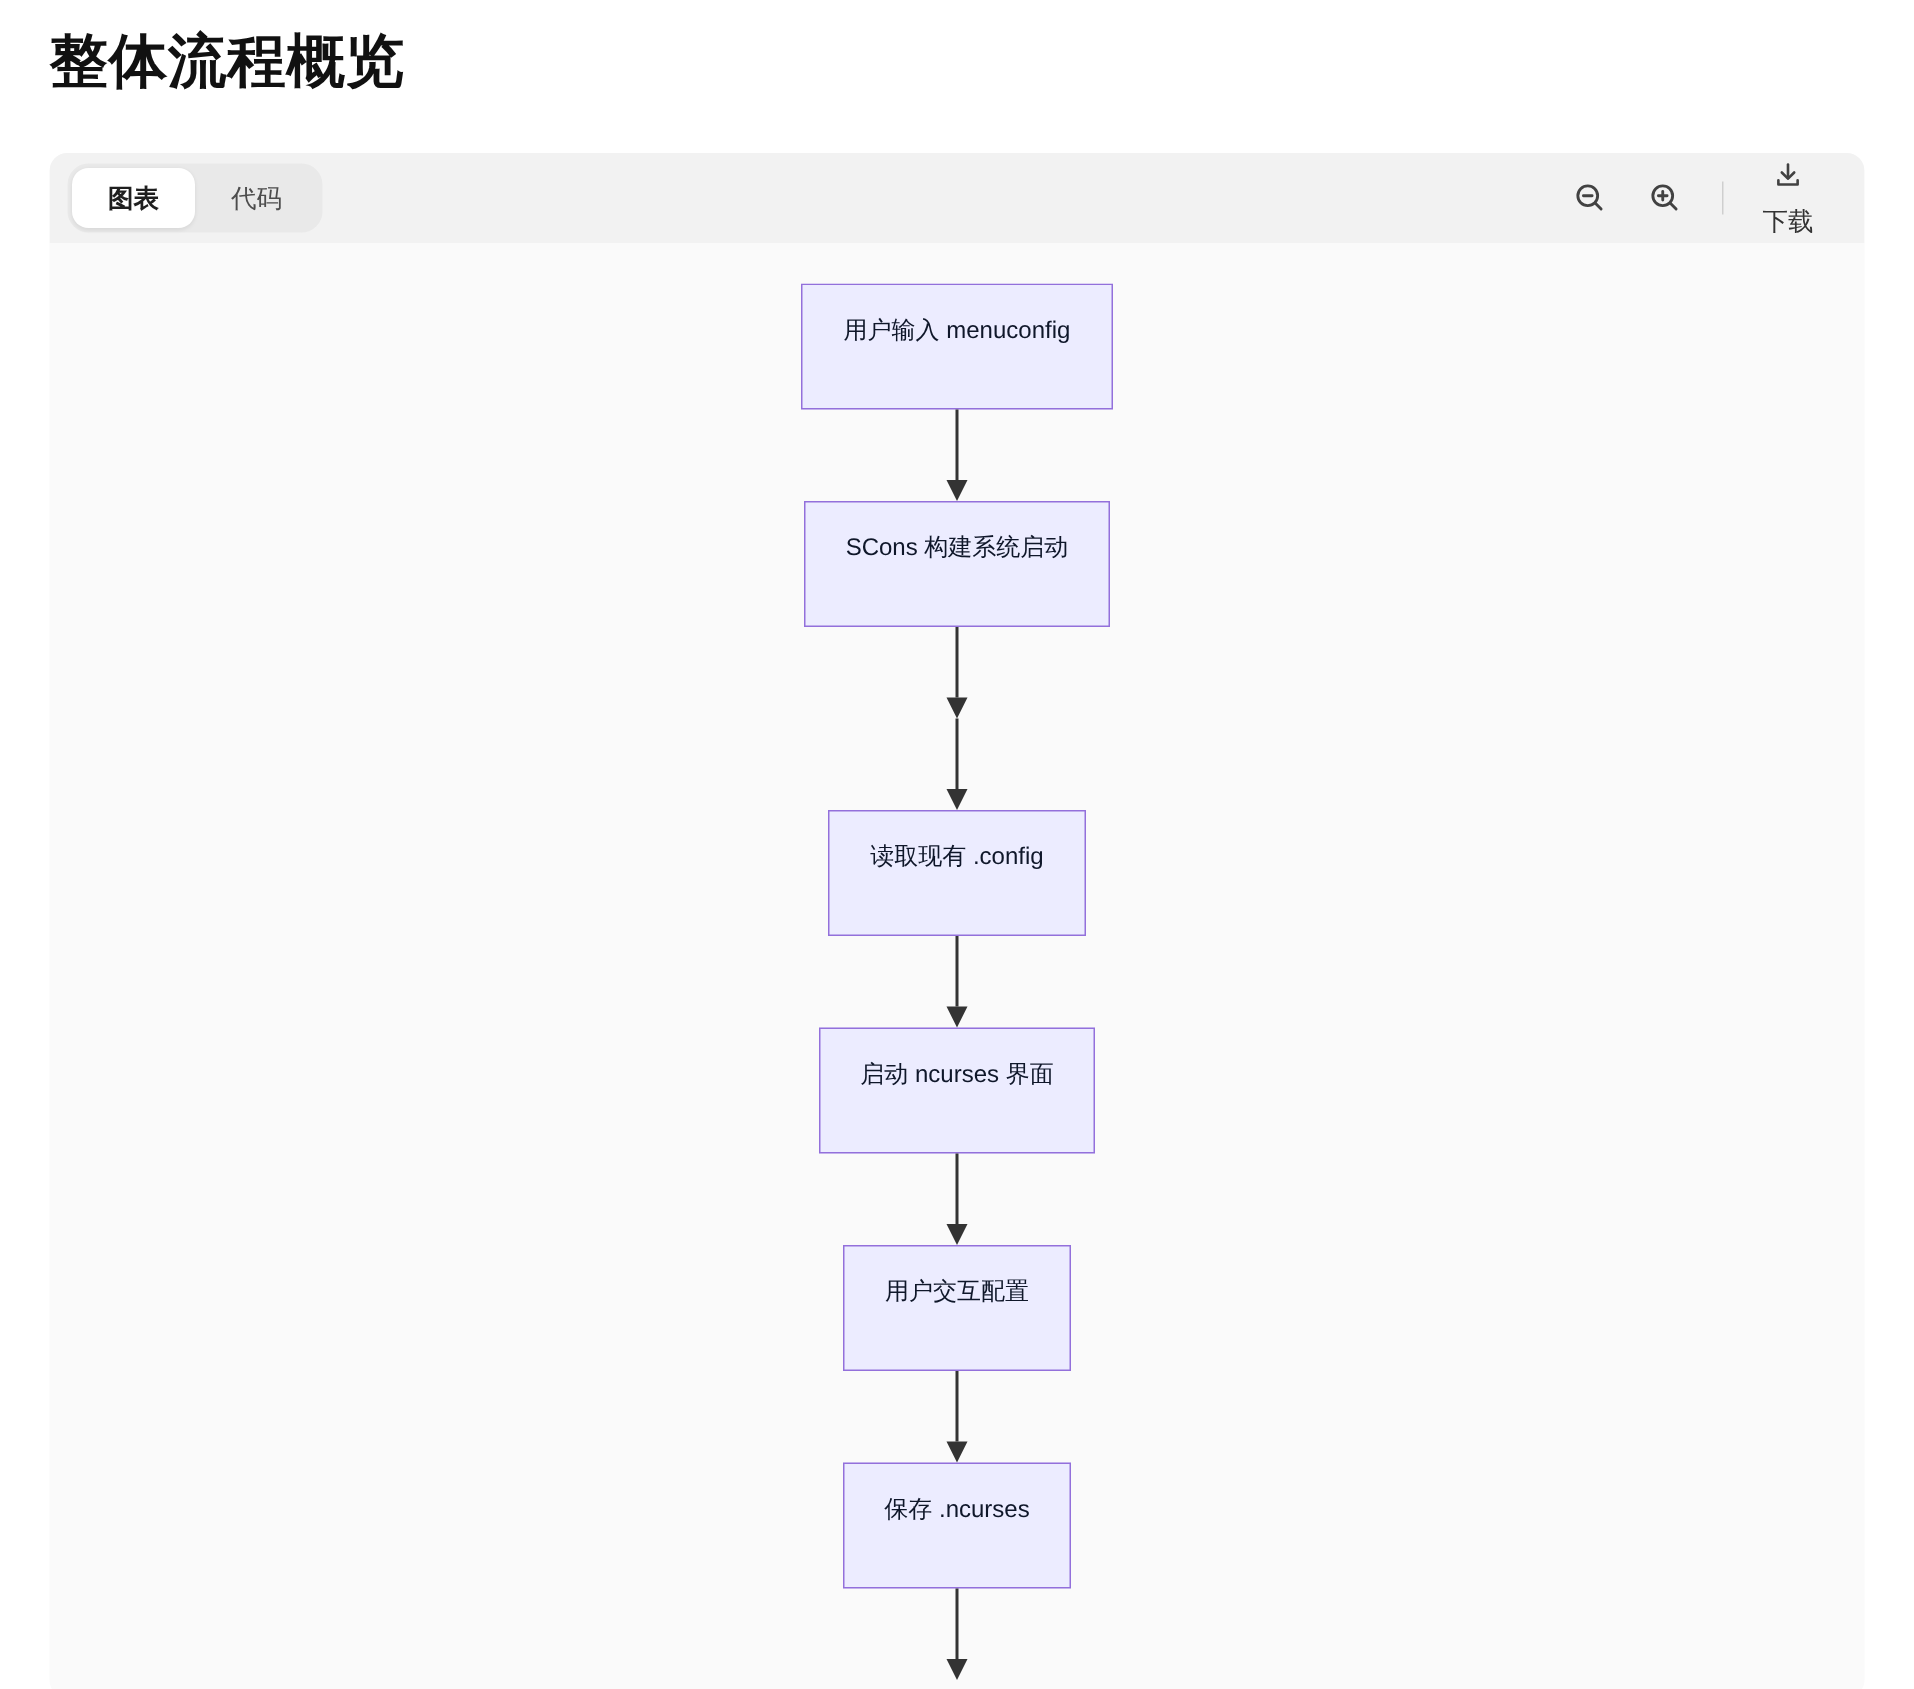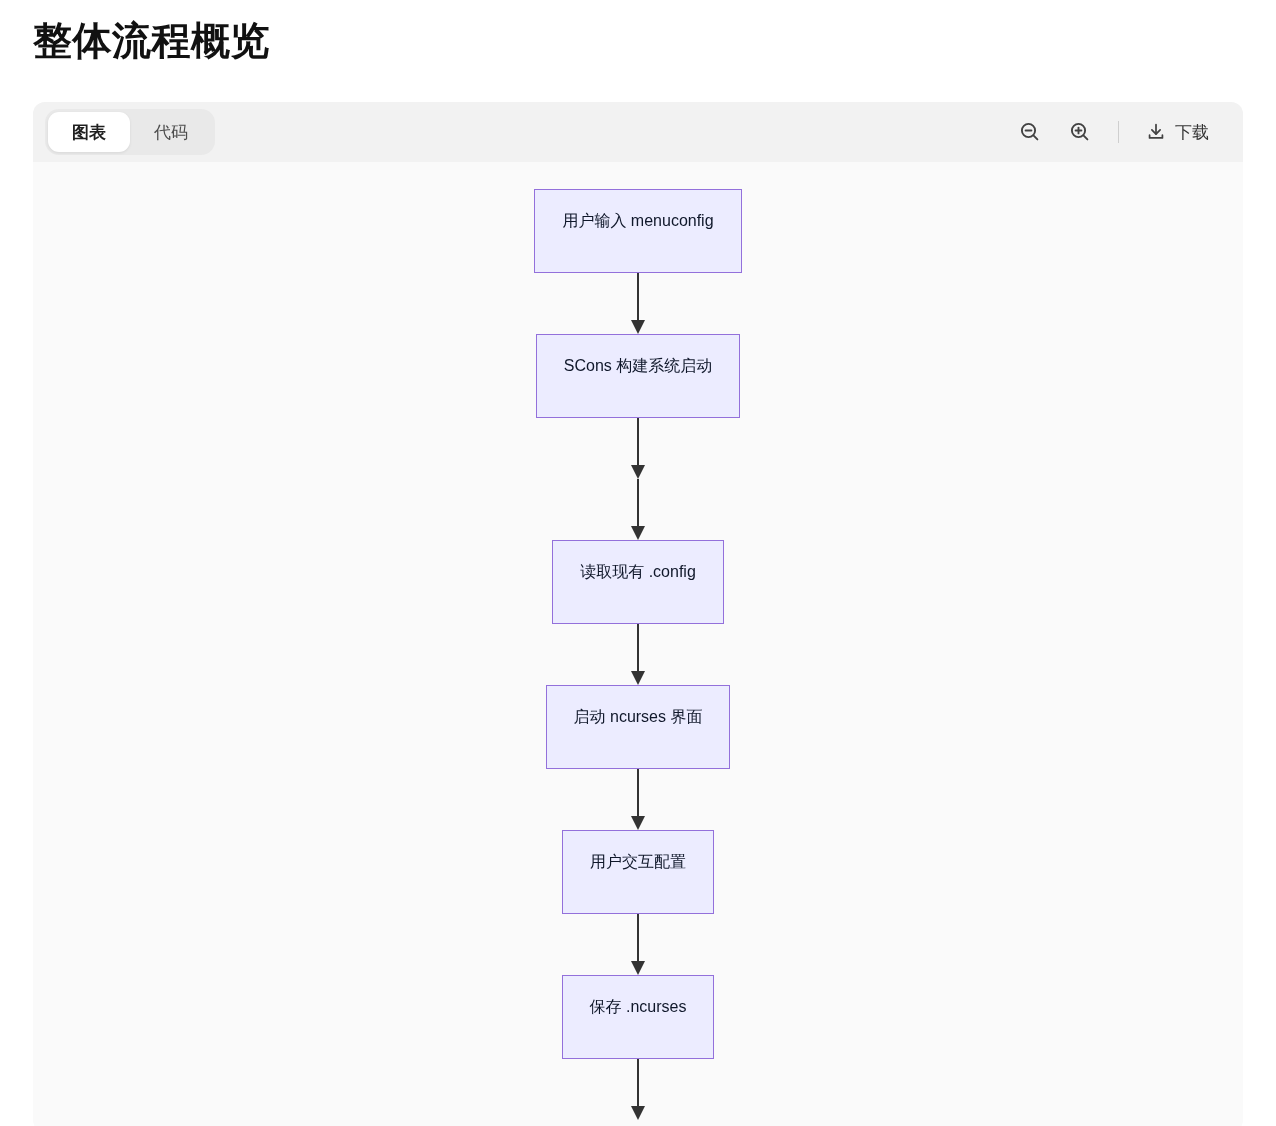--- a/index.html
+++ b/index.html
@@ -80,20 +80,21 @@
     border: none;
     background: transparent;
     cursor: pointer;
     display: flex;
     align-items: center;
     gap: 8px;
     font-size: 17px;
     color: #333333;
     font-family: inherit;
     padding: 0;
+    flex-direction: column;
   }
   .chart-area {
     height: 970px;
     display: flex;
     flex-direction: column;
     align-items: center;
     padding-top: 27px;
     overflow: hidden;
   }
   .node {

